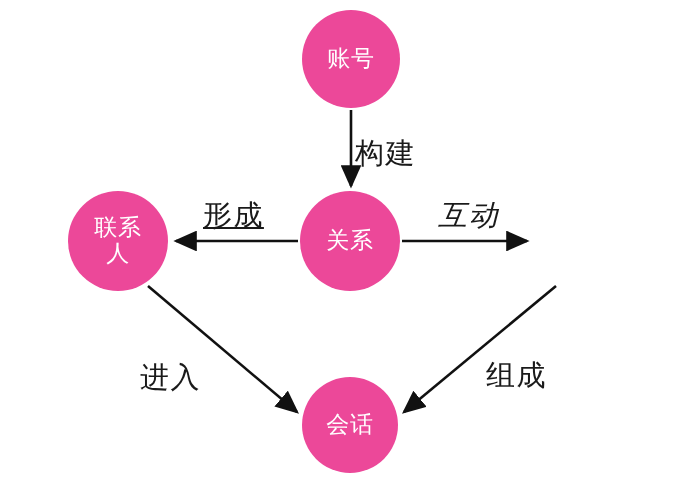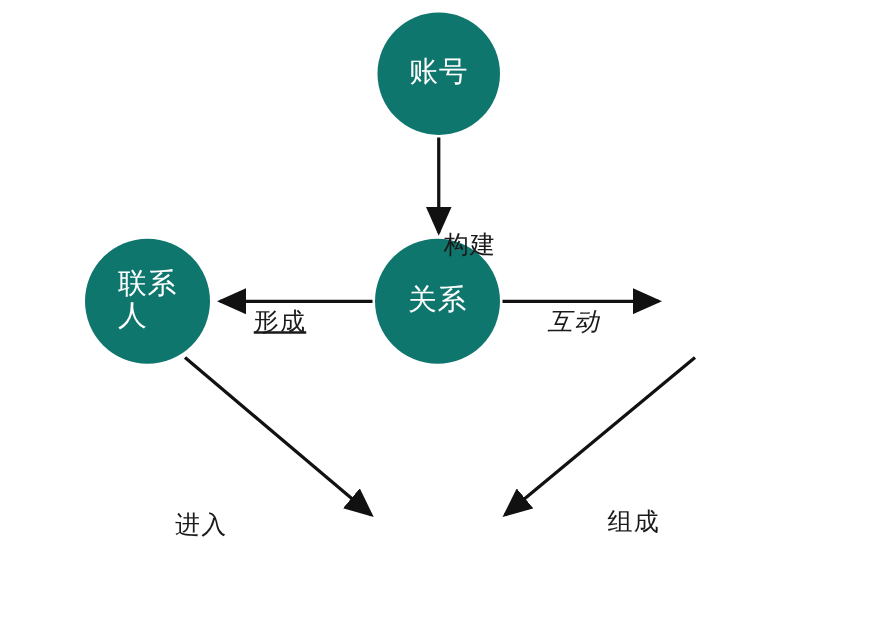--- a/index.html
+++ b/index.html
@@ -22,44 +22,43 @@
   #edges-layer {
     position: absolute;
     left: 0;
     top: 0;
     width: 700px;
     height: 500px;
   }
   .node {
     position: absolute;
     border-radius: 50%;
-    background: #0f766e;
+    background: #ec4899;
     display: flex;
     align-items: center;
     justify-content: center;
-    text-align: left;
+    text-align: center;
     color: #ffffff;
     line-height: 1.12;
     letter-spacing: 0.04em;
     font-weight: 400;
     user-select: none;
   }
   .node-label {
     display: block;
     white-space: pre-line;
     font-size: 23px;
   }
   .edge-label {
     position: absolute;
     color: #1a1a1a;
-    font-size: 20px;
+    font-size: 29px;
     letter-spacing: 0.05em;
     white-space: nowrap;
     user-select: none;
-    margin-top: 48px;
   }
 </style>
 </head>
 <body>
 
 <div id="diagram-canvas">
 
   <svg id="edges-layer" viewBox="0 0 700 500">
     <defs>
       <marker id="arrowhead" markerWidth="9" markerHeight="8" refX="8" refY="4" orient="auto" markerUnits="strokeWidth">
@@ -85,20 +84,23 @@
   <div class="node" style="left:68px; top:191px; width:100px; height:100px;">
     <span class="node-label">联系
 人</span>
   </div>
 
   <div class="node" style="left:300px; top:191px; width:100px; height:100px;">
     <span class="node-label">关系</span>
   </div>
 
 
+  <div class="node" style="left:302px; top:377px; width:96px; height:96px;">
+    <span class="node-label">会话</span>
+  </div>
 
   <div class="edge-label" style="left:355px; top:134px;">构建</div>
 
   <div class="edge-label" style="left:203px; top:196px;text-decoration:underline;">形成</div>
 
   <div class="edge-label" style="left:438px; top:196px;font-style:italic;">互动</div>
 
   <div class="edge-label" style="left:140px; top:358px;">进入</div>
 
   <div class="edge-label" style="left:486px; top:356px;">组成</div>

